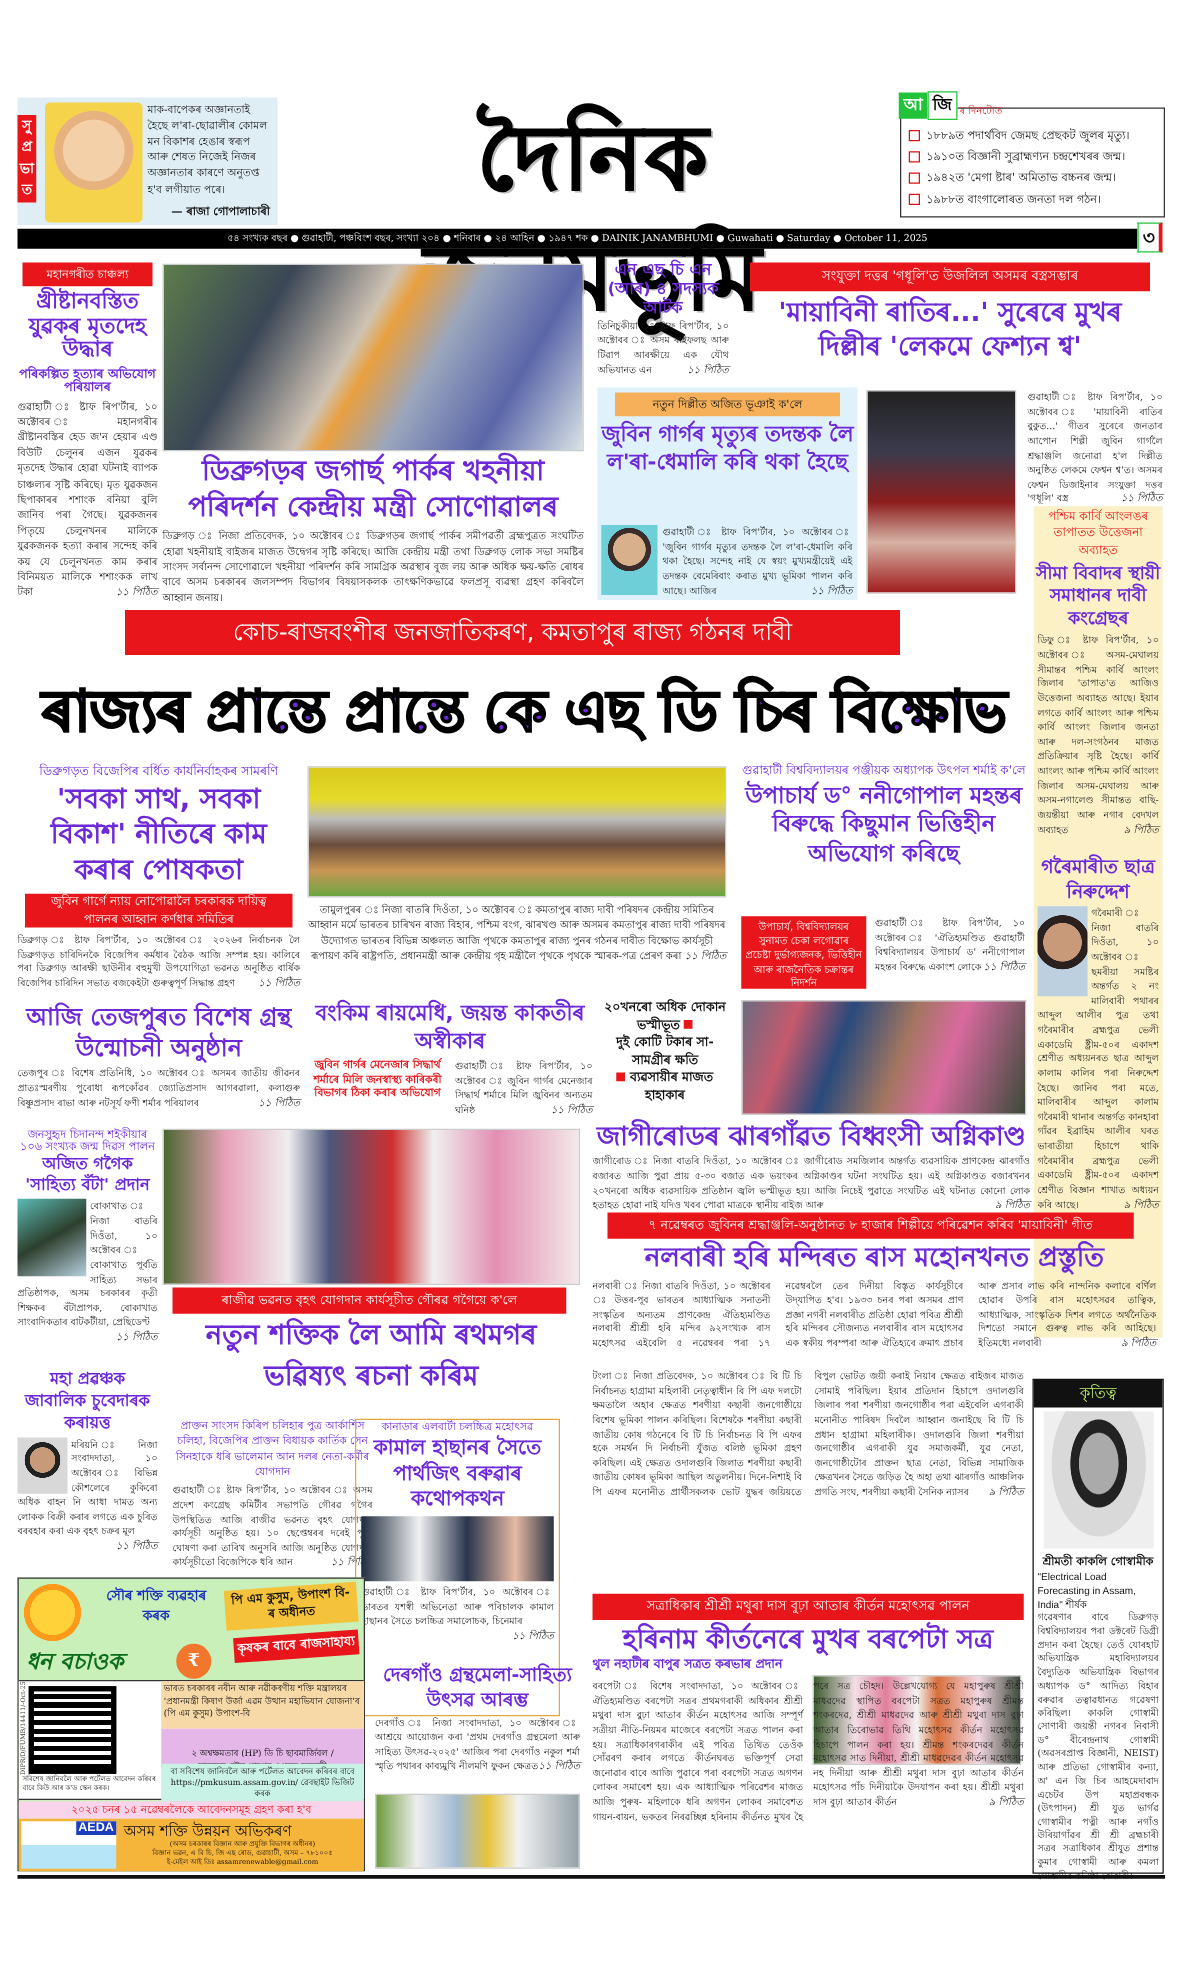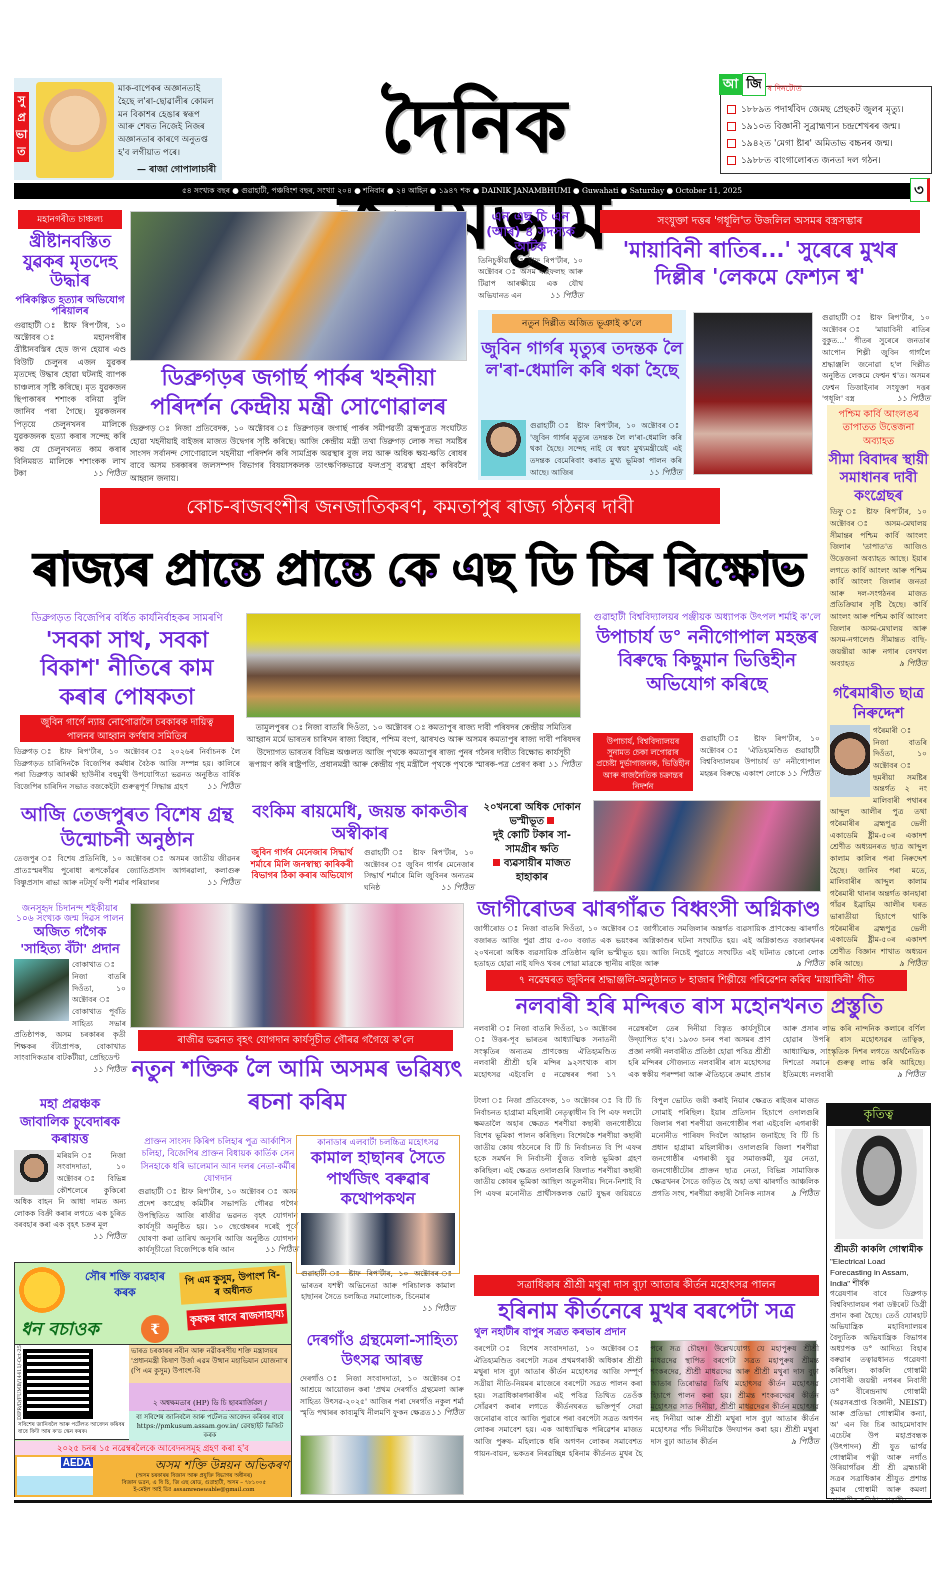--- a/index.html
+++ b/index.html
@@ -139,40 +139,40 @@
 
 <div class="abs" style="left:14px;top:903px;width:112px;">
   <div class="hl" style="font-size:9px;font-weight:normal;">জনসুহৃদ চিদানন্দ শইকীয়াৰ ১০৬ সংখ্যক জন্ম দিৱস পালন</div>
   <div class="hl" style="font-size:13px;line-height:1.3;">অজিত গগৈক 'সাহিত্য বঁটা' প্ৰদান</div>
   <div style="float:left;width:55px;height:62px;margin:2px 3px 0 0;background:linear-gradient(150deg,#5bbbb5,#2d3f2d 50%,#b7d0e0);"></div>
   <div class="body" style="font-size:7.5px;margin-top:2px;"><span>বোকাখাত ঃ নিজা বাতৰি দিওঁতা, ১০ অক্টোবৰ ঃ বোকাখাত পূৰ্বতি সাহিত্য সভাৰ প্ৰতিষ্ঠাপক, অসম চৰকাৰৰ কৃতী শিক্ষকৰ বঁটাপ্ৰাপক, বোকাখাত সাংবাদিকতাৰ বাটকটীয়া, প্ৰেছিডেণ্ট</span> <span class="cont">১১ পিঠিত</span></div>
 </div>
 
 <div class="abs photo" style="left:130px;top:903px;width:334px;height:125px;background:linear-gradient(90deg,#4a6830 0%,#e8a2b9 15%,#eeeeee 30%,#4b567a 40%,#cf2f2f 55%,#f0f0f0 65%,#e38fb3 80%,#f3e9e9 100%);"></div>
 <div class="abs kicker-red" style="left:138px;top:1030px;width:315px;font-size:10px;padding:2px 0;">ৰাজীৱ ভৱনত বৃহৎ যোগদান কাৰ্যসূচীত গৌৰৱ গগৈয়ে ক'লে</div>
-<div class="abs hl" style="left:130px;top:1052px;width:334px;font-size:22px;line-height:1.5;">নতুন শক্তিক লৈ আমি অসমৰ ভৱিষ্যৎ ৰচনা কৰিম</div>
+<div class="abs hl" style="left:130px;top:1052px;width:334px;font-size:22px;line-height:1.5;">নতুন শক্তিক লৈ আমি ৰথমগৰ ভৱিষ্যৎ ৰচনা কৰিম</div>
 
 <div class="abs" style="left:474px;top:970px;width:451px;">
   <div class="kicker-red" style="font-size:10px;padding:2px 0;margin:0 18px 0 12px;">৭ নৱেম্বৰত জুবিনৰ শ্ৰদ্ধাঞ্জলি-অনুষ্ঠানত ৮ হাজাৰ শিল্পীয়ে পৰিৱেশন কৰিব 'মায়াবিনী' গীত</div>
   <div class="hl" style="font-size:21px;line-height:1.5;">নলবাৰী হৰি মন্দিৰত ৰাস মহোনখনত প্ৰস্তুতি</div>
   <div class="body" style="font-size:7.5px;column-count:3;column-gap:12px;"><span>নলবাৰী ঃ নিজা বাতৰি দিওঁতা, ১০ অক্টোবৰ ঃ উত্তৰ-পূব ভাৰতৰ আধ্যাত্মিক সনাতনী সংস্কৃতিৰ অন্যতম প্ৰাণকেন্দ্ৰ ঐতিহ্যমণ্ডিত নলবাৰী শ্ৰীশ্ৰী হৰি মন্দিৰ ৯২সংখ্যক ৰাস মহোৎসৱ এইবেলি ৫ নৱেম্বৰৰ পৰা ১৭ নৱেম্বৰলৈ তেৰ দিনীয়া বিস্তৃত কাৰ্যসূচীৰে উদ্‌যাপিত হ'ব। ১৯৩৩ চনৰ পৰা অসমৰ প্ৰাণ প্ৰজ্ঞা নগৰী নলবাৰীত প্ৰতিষ্ঠা হোৱা পবিত্ৰ শ্ৰীশ্ৰী হৰি মন্দিৰৰ সৌজন্যত নলবাৰীৰ ৰাস মহোৎসৱ এক স্বকীয় পৰম্পৰা আৰু ঐতিহ্যৰে ক্ৰমাৎ প্ৰচাৰ আৰু প্ৰসাৰ লাভ কৰি নান্দনিক কলাৰে বৰ্ণিল হোৱাৰ উপৰি ৰাস মহোৎসৱৰ তাত্বিক, আধ্যাত্মিক, সাংস্কৃতিক দিশৰ লগতে অৰ্থনৈতিক দিশতো সমানে গুৰুত্ব লাভ কৰি আহিছে। ইতিমধ্যে নলবাৰী</span> <span class="cont">৯ পিঠিত</span></div>
 </div>
 
 <div class="abs" style="left:14px;top:1095px;width:112px;">
   <div class="hl" style="font-size:13px;line-height:1.35;">মহা প্ৰৱঞ্চক জাবালিক চুবেদাৰক কৰায়ত্ত</div>
   <div style="float:left;width:40px;height:45px;margin:2px 3px 0 0;background:radial-gradient(circle at 50% 40%,#c79b7a 0 30%,#222 31% 42%,#d8d8d8 43%);"></div>
   <div class="body" style="font-size:7.5px;margin-top:2px;"><span>মৰিয়নি ঃ নিজা সংবাদদাতা, ১০ অক্টোবৰ ঃ বিভিন্ন কৌশলেৰে কুকিৰো অধিক বাহন নি আধা দামত অন্য লোকক বিক্ৰী কৰাৰ লগতে এক চুৰিত বৰবহাৰ কৰা এক বৃহৎ চক্ৰৰ মূল</span> <span class="cont">১১ পিঠিত</span></div>
 </div>
 
 <div class="abs" style="left:138px;top:1135px;width:160px;">
   <div class="hl" style="font-size:8.5px;font-weight:normal;line-height:1.45;">প্ৰাক্তন সাংসদ কিৰিপ চলিহাৰ পুত্ৰ আৰ্কাশিস চলিহা, বিজেপিৰ প্ৰাক্তন বিধায়ক কাৰ্তিক সেন সিনহাকে ধৰি ভালেমান আন দলৰ নেতা-কৰ্মীৰ যোগদান</div>
   <div class="body" style="font-size:7.5px;margin-top:2px;"><span>গুৱাহাটী ঃ ষ্টাফ ৰিপ'ৰ্টাৰ, ১০ অক্টোবৰ ঃ অসম প্ৰদেশ কংগ্ৰেছ কমিটীৰ সভাপতি গৌৰৱ গগৈৰ উপস্থিতিত আজি ৰাজীৱ ভৱনত বৃহৎ যোগদান কাৰ্যসূচী অনুষ্ঠিত হয়। ১০ ছেপ্তেম্বৰৰ দৰেই পূৰ্বে ঘোষণা কৰা তাৰিখ অনুসৰি আজি অনুষ্ঠিত যোগদান কাৰ্যসূচীতো বিজেপিকে ধৰি আন</span> <span class="cont">১১ পিঠিত</span></div>
 </div>
 
-<div class="abs" style="left:296px;top:1135px;width:164px;height:139px;border:1.5px solid #e4a63e;">
+<div class="abs" style="left:284px;top:1135px;width:164px;height:238px;border:1.5px solid #e4a63e;">
   <div class="hl" style="font-size:8.5px;font-weight:normal;margin-top:2px;">কানাডাৰ এলবাৰ্টা চলচ্চিত্ৰ মহোৎসৱ</div>
   <div class="hl" style="font-size:16px;line-height:1.3;">কামাল হাছানৰ সৈতে পাৰ্থজিৎ বৰুৱাৰ কথোপকথন</div>
   <div style="margin:3px 4px;height:52px;background:linear-gradient(90deg,#1d2a3e 0%,#f1f1f1 30%,#2a364e 55%,#e6b9a2 80%,#2c3445 100%);"></div>
   <div class="body" style="font-size:7.5px;padding:0 4px;"><span>গুৱাহাটী ঃ ষ্টাফ ৰিপ'ৰ্টাৰ, ১০ অক্টোবৰ ঃ ভাৰতৰ যশস্বী অভিনেতা আৰু পৰিচালক কামাল হাছানৰ সৈতে চলচ্চিত্ৰ সমালোচক, চিনেমাৰ</span> <span class="cont">১১ পিঠিত</span></div>
 </div>
 
 <div class="abs" style="left:474px;top:1093px;width:345px;">
   <div class="body" style="font-size:7.5px;column-count:2;column-gap:10px;margin-top:2px;"><span>টংলা ঃ নিজা প্ৰতিবেদক, ১০ অক্টোবৰ ঃ বি টি চি নিৰ্বাচনত হাগ্ৰামা মহিলাৰী নেতৃত্বাধীন বি পি এফ দলটো ক্ষমতালৈ অহাৰ ক্ষেত্ৰত শৰণীয়া কছাৰী জনগোষ্ঠীয়ে বিশেষ ভূমিকা পালন কৰিছিল। বিশেষকৈ শৰণীয়া কছাৰী জাতীয় কোষ গঠনেৰে বি টি চি নিৰ্বাচনত বি পি এফৰ হকে সমৰ্থন দি নিৰ্বাচনী যুঁজত বলিষ্ঠ ভূমিকা গ্ৰহণ কৰিছিল। এই ক্ষেত্ৰত ওদালগুৰি জিলাত শৰণীয়া কছাৰী জাতীয় কোষৰ ভূমিকা আছিল অতুলনীয়। দিনে-নিশাই বি পি এফৰ মনোনীত প্ৰাৰ্থীসকলক ভোট যুদ্ধৰ জয়িয়তে বিপুল ভোটত জয়ী কৰাই নিয়াৰ ক্ষেত্ৰত ৰাইজৰ মাজত সোমাই পৰিছিল। ইয়াৰ প্ৰতিদান হিচাপে ওদালগুৰি জিলাৰ পৰা শৰণীয়া জনগোষ্ঠীৰ পৰা এইবেলি এগৰাকী মনোনীত পাৰিষদ দিবলৈ আহ্বান জনাইছে বি টি চি প্ৰধান হাগ্ৰামা মহিলাৰীক। ওদালগুৰি জিলা শৰণীয়া জনগোষ্ঠীৰ এগৰাকী যুৱ সমাজকৰ্মী, যুৱ নেতা, জনগোষ্ঠীটোৰ প্ৰাক্তন ছাত্ৰ নেতা, বিভিন্ন সামাজিক ক্ষেত্ৰখনৰ সৈতে জড়িত হৈ অহা তথা ঝাৰগাঁও আঞ্চলিক প্ৰগতি সংঘ, শৰণীয়া কছাৰী সৈনিক ন্যাসৰ</span> <span class="cont">৯ পিঠিত</span></div>
 </div>
 
@@ -197,21 +197,21 @@
     <div style="position:absolute;left:3px;top:76px;width:110px;font-size:5.5px;line-height:1.3;">সবিশেষ জানিবলৈ আৰু পৰ্টেলত আবেদন কৰিবৰ বাবে কিউ আৰ ক'ড স্কেন কৰক।</div>
     <div style="position:absolute;left:114px;top:0;width:162px;height:38px;background:#f7d9a8;font-size:7px;padding:2px;line-height:1.4;">ভাৰত চৰকাৰৰ নবীন আৰু নৱীকৰণীয় শক্তি মন্ত্ৰালয়ৰ 'প্ৰধানমন্ত্ৰী কিষাণ উৰ্জা এৱম উত্থান মহাভিযান যোজনা'ৰ (পি এম কুসুম) উপাংশ-বি</div>
     <div style="position:absolute;left:114px;top:38px;width:162px;height:28px;background:#e5b7e9;font-size:7px;padding:16px;line-height:1.4;text-align:center;">২ অশ্বক্ষমতাৰ (HP) ডি চি ছাবমাৰ্জিবল / ছাৰফেচ সৌৰ পাম্পৰ ওপৰত চৰকাৰী ৰাজসাহায্য</div>
     <div style="position:absolute;left:114px;top:66px;width:162px;height:30px;background:#c9f2e6;font-size:6.5px;padding:2px;line-height:1.4;text-align:center;">বা সবিশেষ জানিবলৈ আৰু পৰ্টেলত আবেদন কৰিবৰ বাবে https://pmkusum.assam.gov.in/ ৱেবছাইট ভিজিট কৰক</div>
   </div>
   <div style="position:absolute;left:0;top:178px;width:276px;height:14px;background:#f9d4ea;color:#e8161b;font-size:8.5px;text-align:center;line-height:14px;font-family:'DejaVu Sans',sans-serif;">২০২৫ চনৰ ১৫ নৱেম্বৰলৈকে আবেদনসমূহ গ্ৰহণ কৰা হ'ব</div>
   <div style="position:absolute;left:0;top:192px;width:276px;height:42px;background:#f5b43a;">
     <div style="position:absolute;left:2px;top:2px;width:76px;height:38px;background:linear-gradient(180deg,#fff 0 50%,#b5e5f6 50%);">
       <div style="position:absolute;right:0;top:0;background:#1b3ec0;color:#fff;font-size:10px;font-weight:bold;padding:0 2px;font-family:'Liberation Sans',sans-serif;">AEDA</div>
     </div>
-    <div style="position:absolute;left:84px;top:1px;width:190px;font-size:12px;text-align:right;font-family:'DejaVu Sans',sans-serif;font-style:italic;">অসম শক্তি উন্নয়ন অভিকৰণ</div>
+    <div style="position:absolute;left:84px;top:1px;width:190px;font-size:12px;text-align:left;font-family:'DejaVu Sans',sans-serif;">অসম শক্তি উন্নয়ন অভিকৰণ</div>
     <div style="position:absolute;left:84px;top:17px;width:190px;font-size:5.5px;text-align:center;">(অসম চৰকাৰৰ বিজ্ঞান আৰু প্ৰযুক্তি বিভাগৰ অধীনৰ)</div>
     <div style="position:absolute;left:84px;top:24px;width:190px;font-size:5.5px;text-align:center;">বিজ্ঞান ভৱন, এ বি চি, জি এছ ৰোড, গুৱাহাটী, অসম – ৭৮১০০৫</div>
     <div style="position:absolute;left:84px;top:31px;width:190px;font-size:5.5px;text-align:center;">ই-মেইল আই ডিঃ  assamrenewable@gmail.com</div>
   </div>
 </div>
 
 <div class="abs" style="left:300px;top:1330px;width:164px;">
   <div class="hl" style="font-size:15px;line-height:1.35;">দেৰগাঁও গ্ৰন্থমেলা-সাহিত্য উৎসৱ আৰম্ভ</div>
   <div class="body" style="font-size:7.5px;margin-top:2px;"><span>দেৰগাঁও ঃ নিজা সংবাদদাতা, ১০ অক্টোবৰ ঃ আশ্ৰয়ে আয়োজন কৰা 'প্ৰথম দেৰগাঁও গ্ৰন্থমেলা আৰু সাহিত্য উৎসৱ-২০২৫' আজিৰ পৰা দেৰগাঁও নকুল শৰ্মা স্মৃতি পথাৰৰ কাব্যমুখি নীলমণি ফুকন ক্ষেত্ৰত</span> <span class="cont">১১ পিঠিত</span></div>
 </div>

